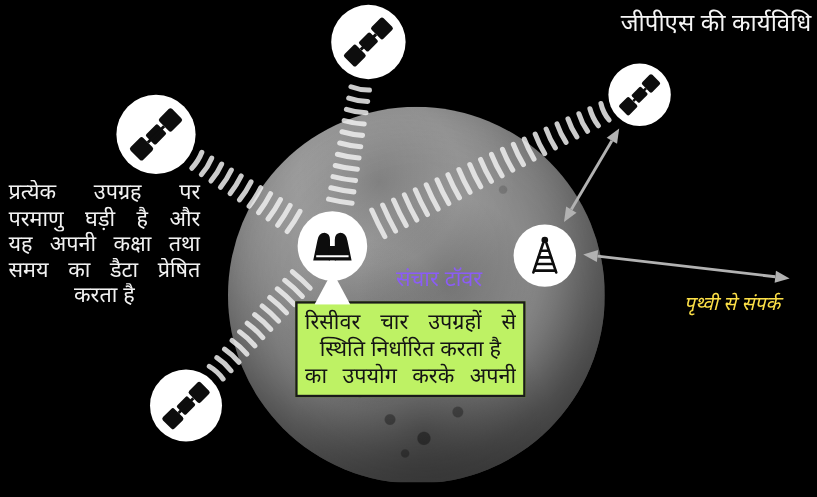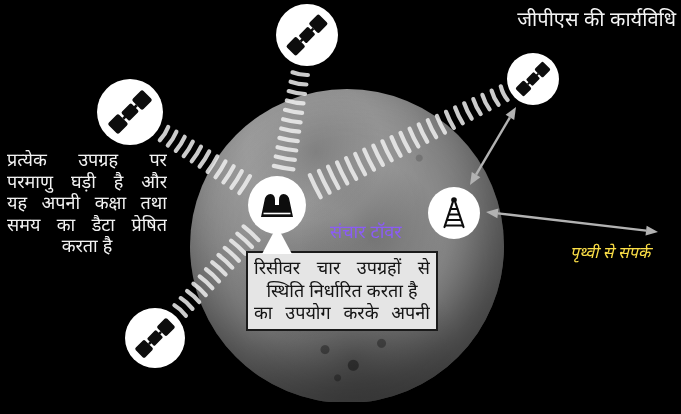--- a/index.html
+++ b/index.html
@@ -35,21 +35,21 @@
     color:#f5f5f5; font-size:20px; white-space:nowrap;
   }
   .left-note {
     position:absolute; left:7px; top:150px; width:160px; z-index:9;
     color:#f2f2f2; font-size:18px; line-height:21.5px;
   }
   .jline { text-align:justify; text-align-last:justify; white-space:nowrap; overflow:hidden; }
   .jline.center { text-align:center; text-align-last:center; }
   .receiver-note {
     position:absolute; left:246px; top:251px; width:176px; z-index:6;
-    background:#e5e5e5; border:2px solid #1a1a1a; padding:4px 6px;
+    background:#bef264; border:2px solid #1a1a1a; padding:4px 6px;
     color:#141414; font-size:18px; line-height:22.5px;
   }
   .pointer {
     position:absolute; left:262px; top:226px; width:30px; height:28px; z-index:7;
     background:#ffffff; clip-path:polygon(50% 0, 100% 100%, 0 100%);
   }
   .tower-label {
     position:absolute; left:330px; top:195px; z-index:9;
     color:#8b5cf6; font-size:18px; white-space:nowrap;margin-top:24px;
   }

